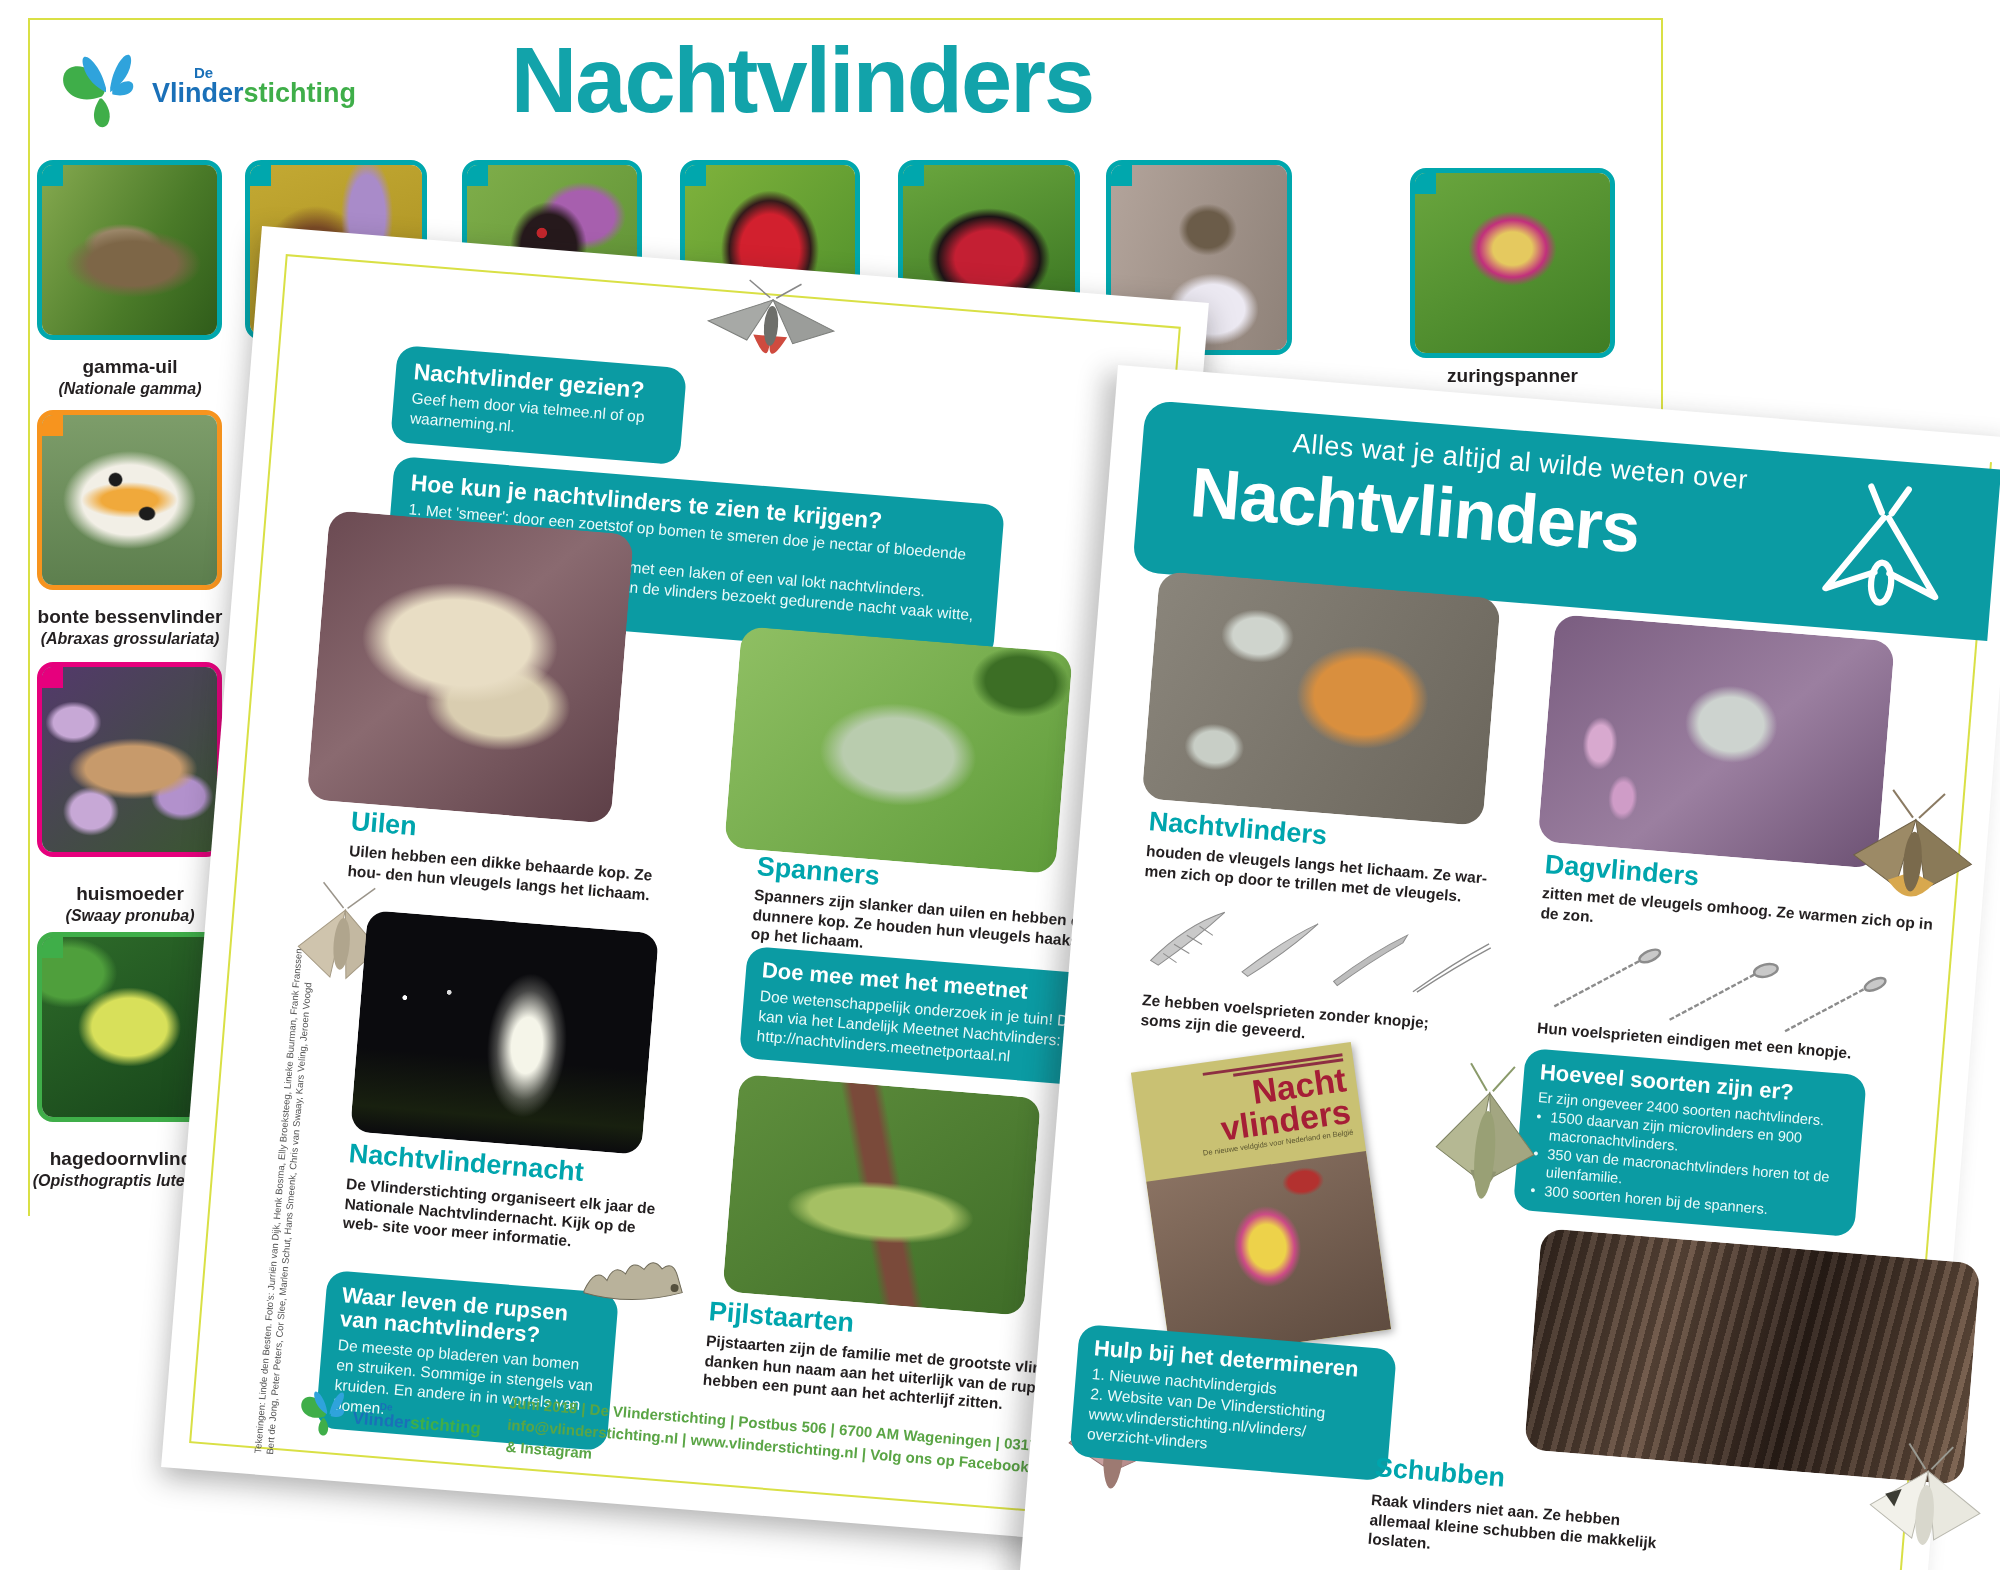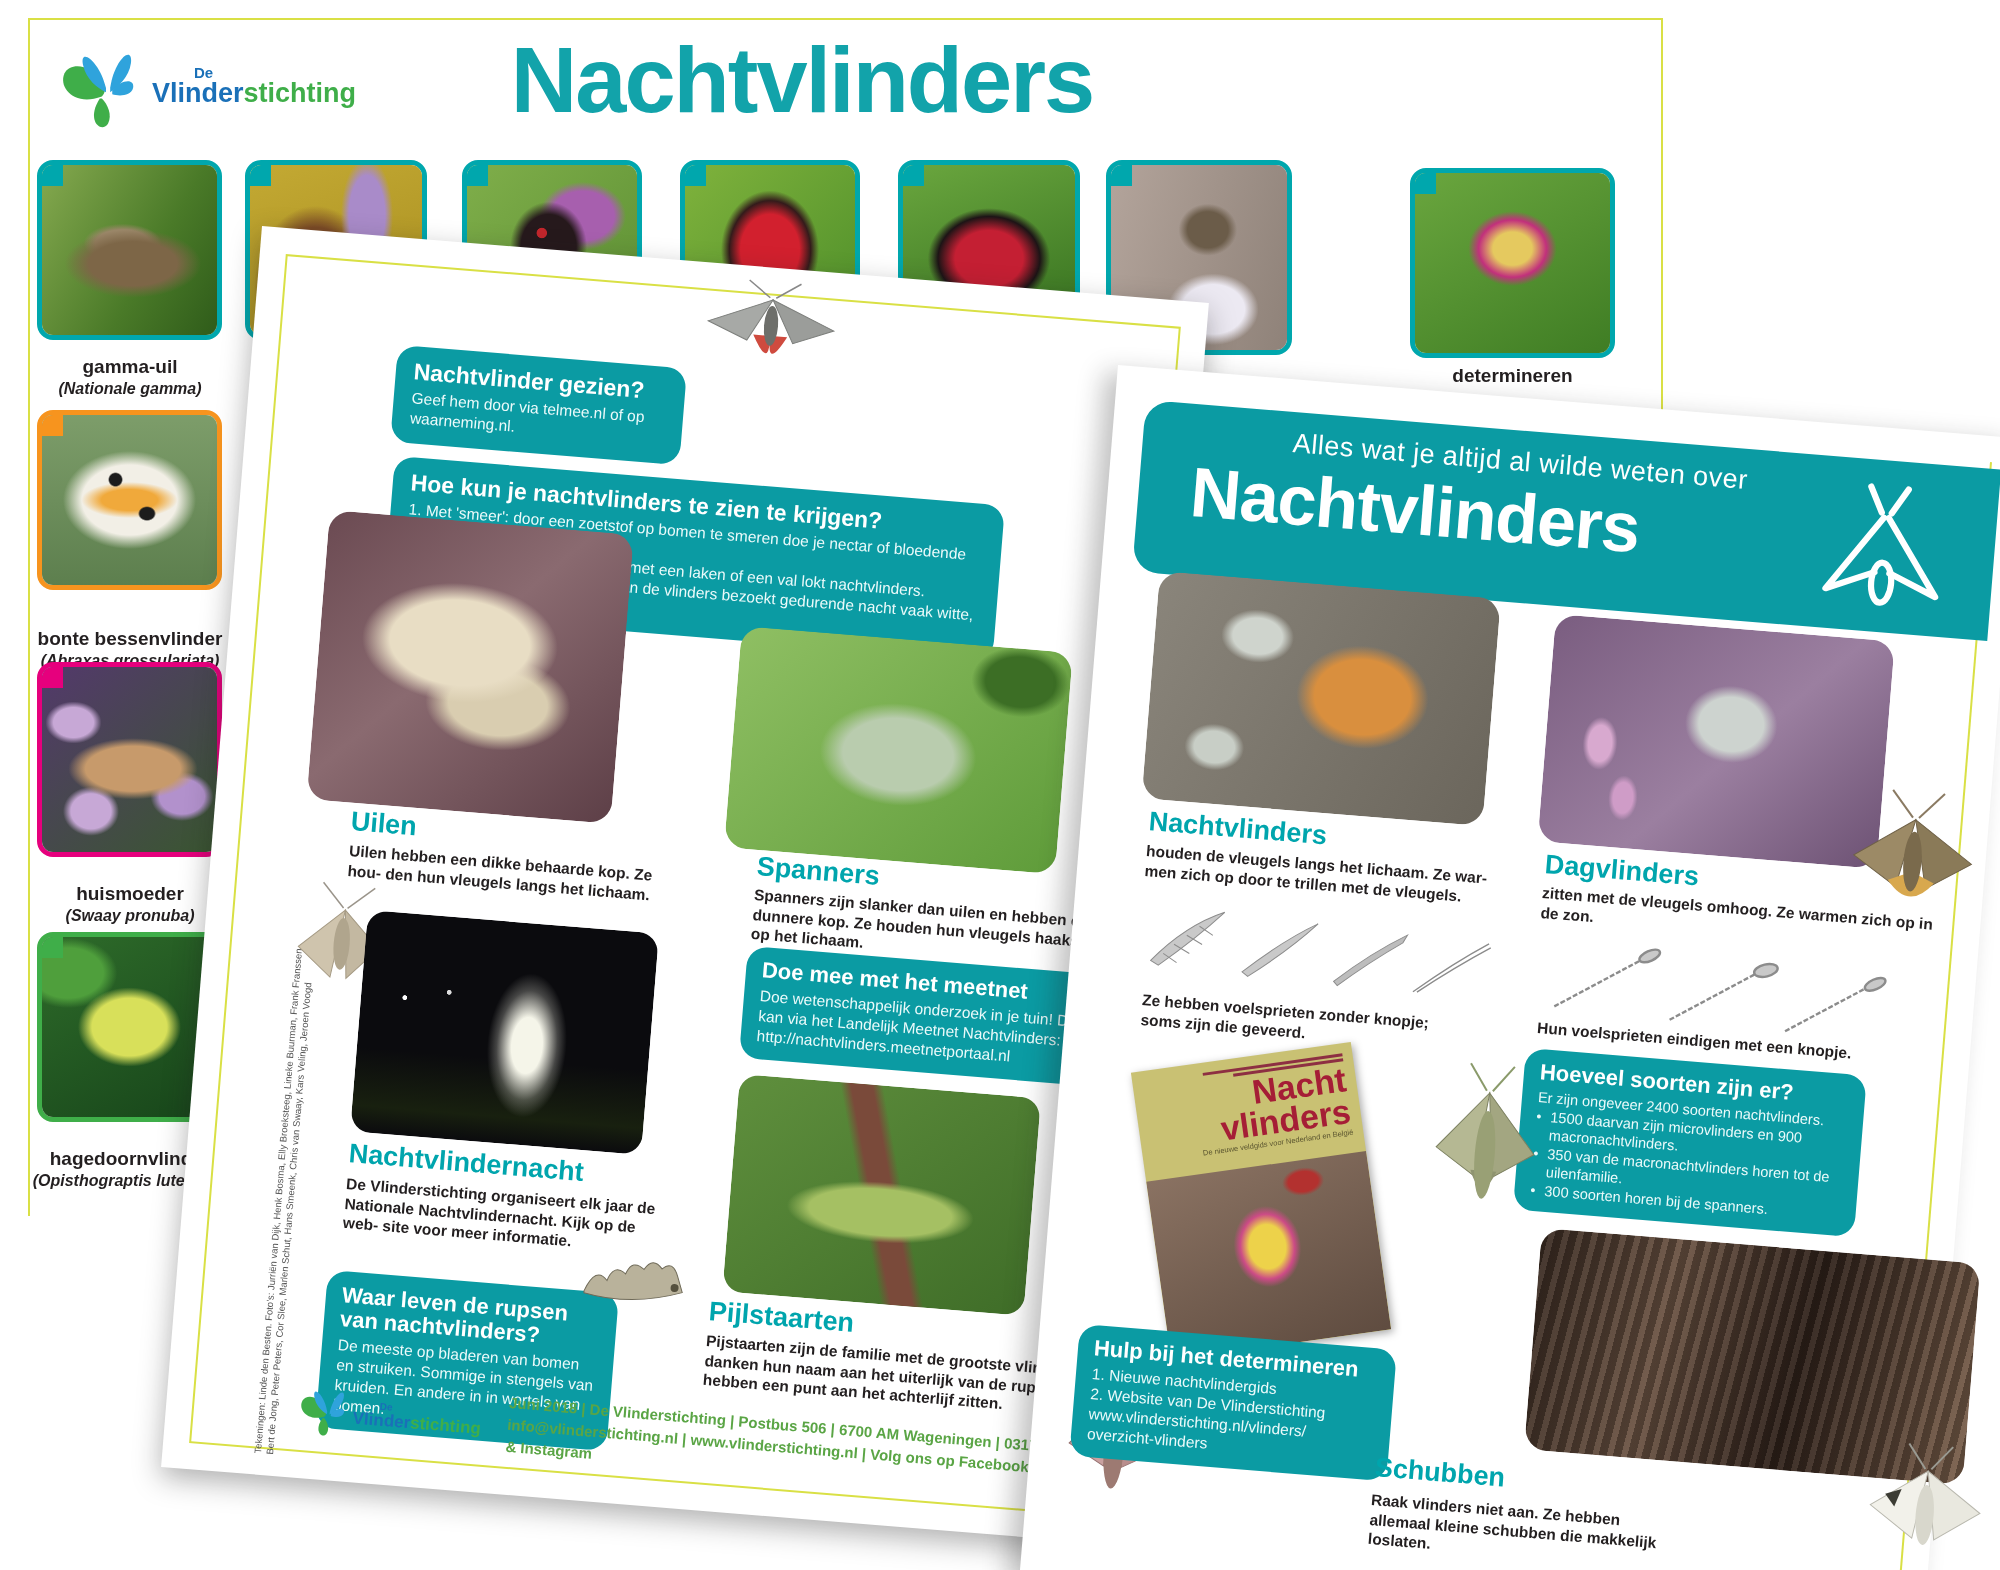--- a/index.html
+++ b/index.html
@@ -179,31 +179,31 @@
     <figure class="pf c-teal" style="left:868px;top:140px;width:182px;height:180px;">
         <div class="ph p-cinnabar2"></div>
       </figure>
     <figure class="pf c-teal" style="left:1076px;top:140px;width:186px;height:195px;">
         <div class="ph p-hawkbrick"></div>
       </figure>
     <figure class="pf c-teal" style="left:1380px;top:148px;width:205px;height:190px;">
         <div class="ph p-zuring"></div>
       </figure>
     <div class="caption" style="left:1380px;top:344px;width:205px;">
-      <span class="cap-name">determineren</span>
+      <span class="cap-name">zuringspanner</span>
     </div>
 
     <div class="caption" style="left:0px;top:335px;width:200px;">
       <span class="cap-name">gamma-uil</span>
       <span class="cap-latin">(Nationale gamma)</span>
     </div>
     <figure class="pf c-orange" style="left:7px;top:390px;width:185px;height:180px;">
         <div class="ph p-bonte"></div>
       </figure>
-    <div class="caption" style="left:0px;top:607px;width:200px;">
+    <div class="caption" style="left:0px;top:585px;width:200px;">
       <span class="cap-name">bonte bessenvlinder</span>
       <span class="cap-latin">(Abraxas grossulariata)</span>
     </div>
     <figure class="pf c-magenta" style="left:7px;top:642px;width:185px;height:195px;">
         <div class="ph p-huismoeder"></div>
       </figure>
     <div class="caption" style="left:0px;top:862px;width:200px;">
       <span class="cap-name">huismoeder</span>
       <span class="cap-latin">(Swaay pronuba)</span>
     </div>

